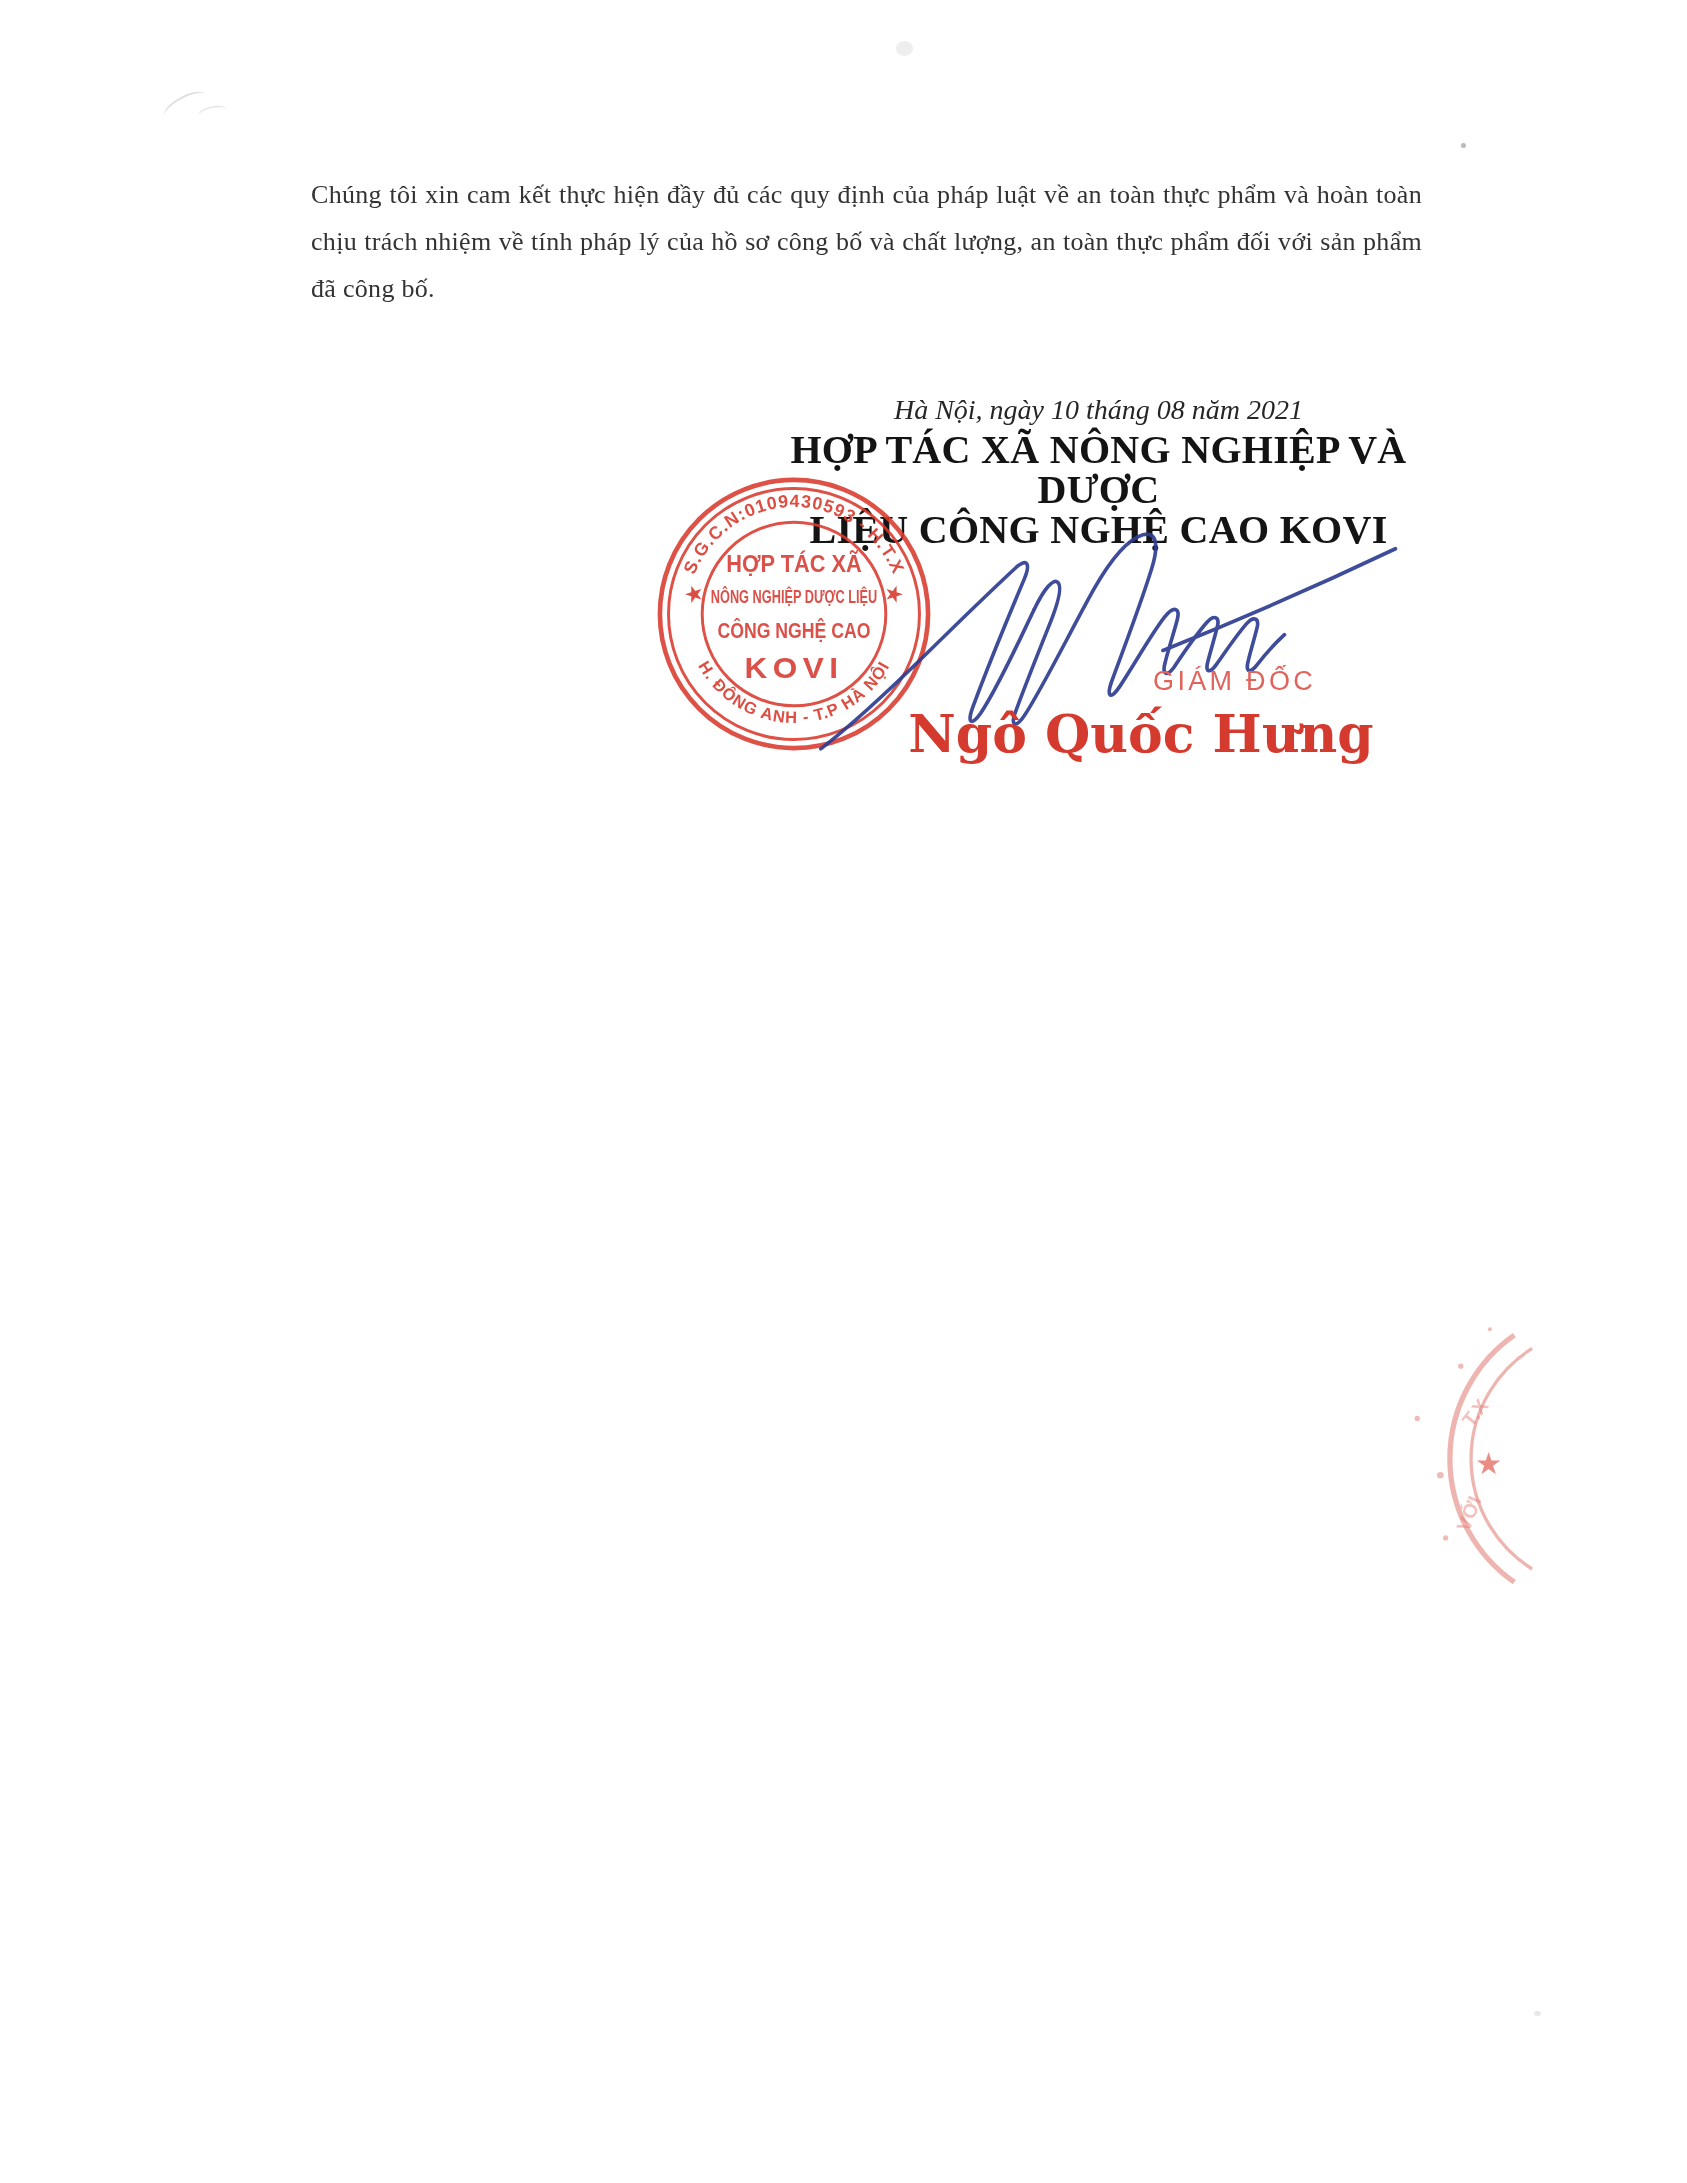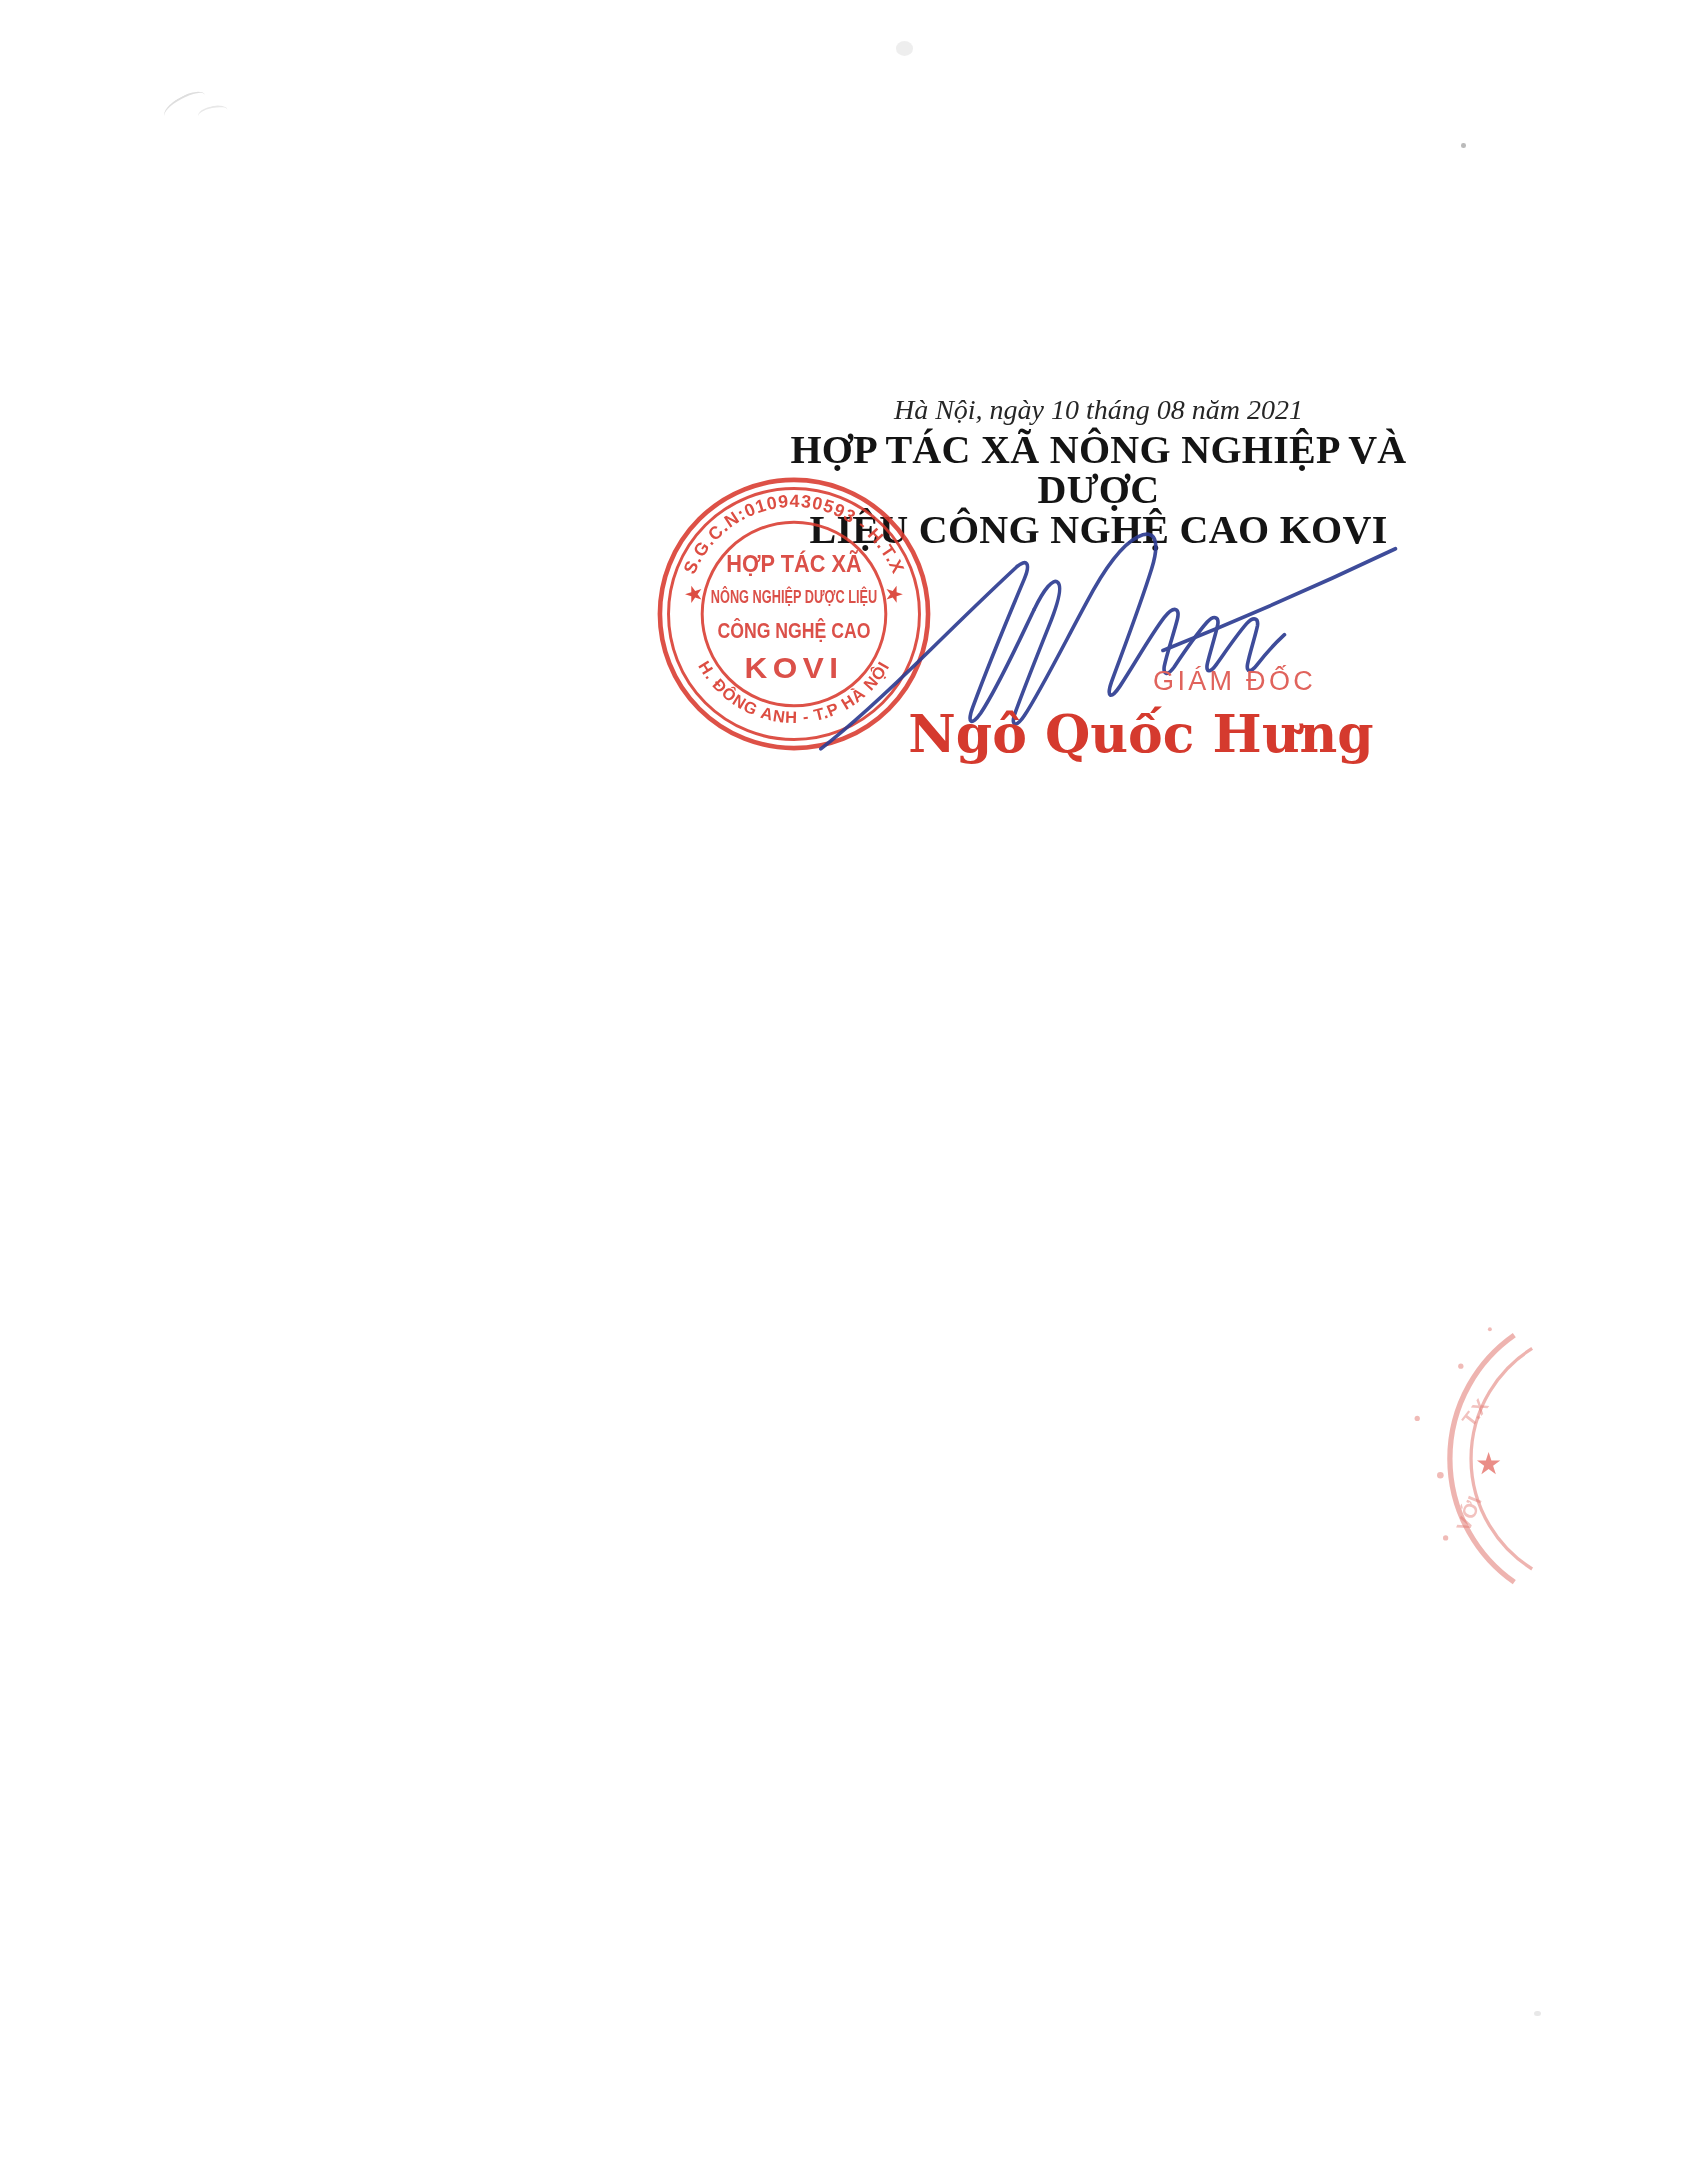--- a/index.html
+++ b/index.html
@@ -75,20 +75,21 @@
 <body>
 
 <div class="page">
 
   <div class="abs pencil-mark" style="left:162px;top:96px;width:46px;height:17px;transform:rotate(-28deg);"></div>
   <div class="abs pencil-mark" style="left:198px;top:106px;width:30px;height:12px;transform:rotate(-12deg);opacity:.7;"></div>
   <div class="abs speck" style="left:896px;top:41px;width:17px;height:14.6px;background:rgba(205,205,205,0.35);"></div>
   <div class="abs speck" style="left:1461px;top:143px;width:4.6px;height:4.6px;background:rgba(140,140,140,0.6);"></div>
   <div class="abs speck" style="left:1534px;top:2011px;width:6.6px;height:5.3px;background:rgba(210,210,210,0.5);"></div>
 
+  <div class="abs paragraph">Chúng tôi xin cam kết thực hiện đầy đủ các quy định của pháp luật về an toàn thực phẩm và hoàn toàn chịu trách nhiệm về tính pháp lý của hồ sơ công bố và chất lượng, an toàn thực phẩm đối với sản phẩm đã công bố.</div>
 
   <div class="abs sign-block">
     <p class="date-line">Hà Nội, ngày 10 tháng 08 năm 2021</p>
     <p class="company-name">HỢP TÁC XÃ NÔNG NGHIỆP VÀ DƯỢC</p>
     <p class="company-name">LIỆU CÔNG NGHỆ CAO KOVI</p>
   </div>
 
   <svg class="abs stamp-svg" width="284" height="284" viewBox="0 0 430 430">
     <g fill="none" stroke="#d93a2e" opacity="0.88">
       <circle cx="215" cy="215" r="203" stroke-width="7"></circle>

